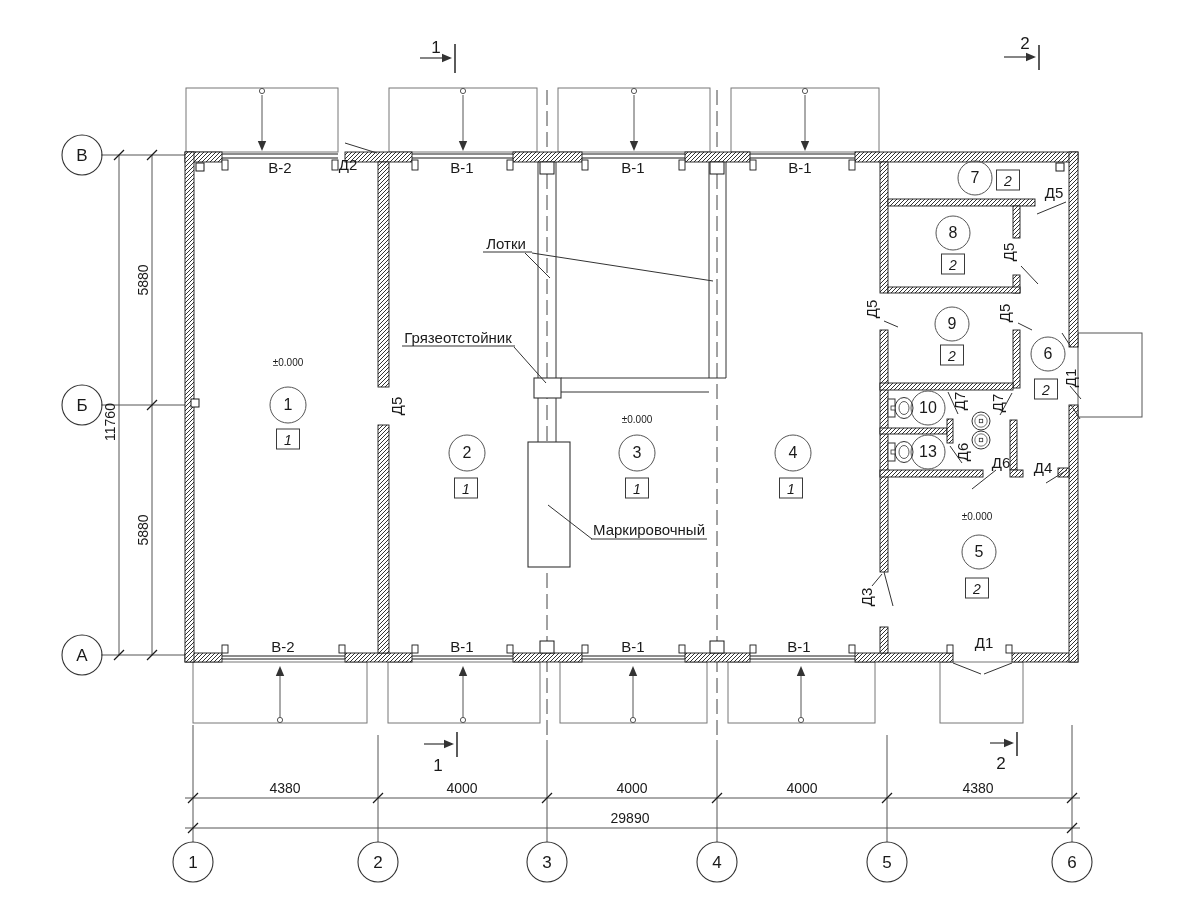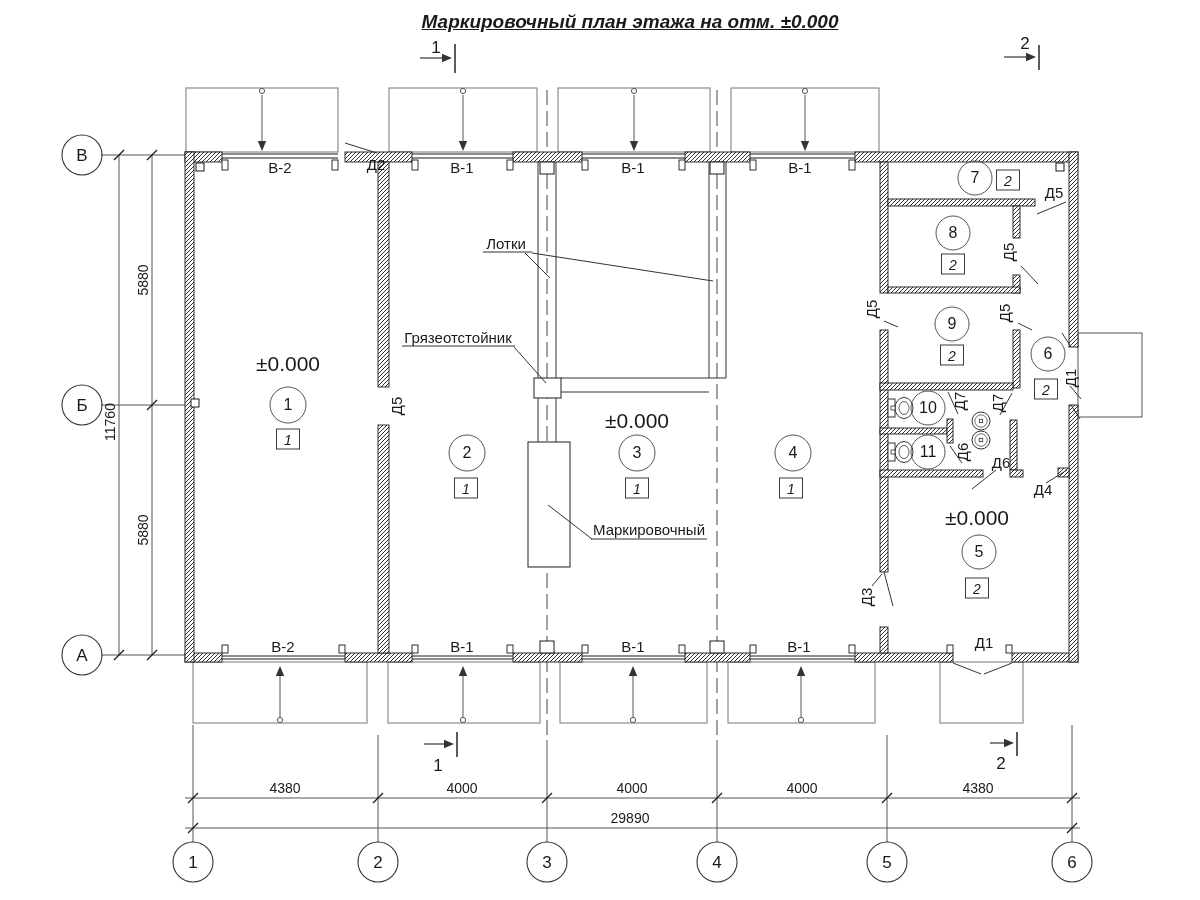--- a/index.html
+++ b/index.html
@@ -8,21 +8,21 @@
   svg.linework{position:absolute;left:0;top:0;}
   .labels{position:absolute;left:0;top:0;width:1200px;height:900px;}
   .lbl{position:absolute;white-space:nowrap;transform:translate(-50%,-50%);
        font-size:15px;line-height:1;}
   .lbl.rot{transform:translate(-50%,-50%) rotate(-90deg);}
   .lbl.dim{font-size:14px;}
   .lbl.dim.rot{transform:translate(-50%,-50%) rotate(-90deg);}
   .lbl.sec{font-size:17px;}
   .lbl.axis{font-size:17px;}
   .lbl.roomnum{font-size:16px;}
-  .lbl.elev{font-size:21px;background:#fff;padding:1px 4px;}
+  .lbl.elev{font-size:10px;background:#fff;padding:1px 4px;}
   .lbl.typebox{width:22px;height:19px;border:1.2px solid #3a3a3a;background:#fff;
        font-style:italic;font-size:14px;display:flex;align-items:center;justify-content:center;}
   .lbl.ann{font-size:15px;background:#fff;padding:0 2px;}
   .title{position:absolute;left:630px;top:11px;transform:translateX(-50%);
        font-size:19px;font-style:italic;font-weight:bold;text-decoration:underline;
        white-space:nowrap;}
 </style>
 </head>
 <body>
 
@@ -274,54 +274,53 @@
       <div class="lbl elev" style="left: 977px; top: 517px;">±0.000</div>
       <div class="lbl roomnum" style="left: 1048px; top: 354px;">6</div>
       <div class="lbl typebox" style="left: 1046px; top: 389px;">2</div>
       <div class="lbl roomnum" style="left: 975px; top: 178px;">7</div>
       <div class="lbl typebox" style="left: 1008px; top: 180px;">2</div>
       <div class="lbl roomnum" style="left: 953px; top: 233px;">8</div>
       <div class="lbl typebox" style="left: 953px; top: 264px;">2</div>
       <div class="lbl roomnum" style="left: 952px; top: 324px;">9</div>
       <div class="lbl typebox" style="left: 952px; top: 355px;">2</div>
       <div class="lbl roomnum" style="left: 928px; top: 408px;">10</div>
-      <div class="lbl roomnum" style="left: 928px; top: 452px;">11</div>
+      <div class="lbl roomnum" style="left: 928px; top: 452px;">13</div>
       <div class="lbl " style="left: 280px; top: 167px;">В-2</div>
       <div class="lbl " style="left: 462px; top: 167px;">В-1</div>
       <div class="lbl " style="left: 633px; top: 167px;">В-1</div>
       <div class="lbl " style="left: 800px; top: 167px;">В-1</div>
       <div class="lbl " style="left: 283px; top: 646px;">В-2</div>
       <div class="lbl " style="left: 462px; top: 646px;">В-1</div>
       <div class="lbl " style="left: 633px; top: 646px;">В-1</div>
       <div class="lbl " style="left: 799px; top: 646px;">В-1</div>
-      <div class="lbl " style="left: 376px; top: 164px;">Д2</div>
+      <div class="lbl " style="left: 348px; top: 164px;">Д2</div>
       <div class="lbl rot" style="left: 396px; top: 406px;">Д5</div>
       <div class="lbl " style="left: 1054px; top: 192px;">Д5</div>
       <div class="lbl rot" style="left: 1008px; top: 252px;">Д5</div>
       <div class="lbl rot" style="left: 871px; top: 309px;">Д5</div>
       <div class="lbl rot" style="left: 1004px; top: 313px;">Д5</div>
       <div class="lbl rot" style="left: 959px; top: 401px;">Д7</div>
       <div class="lbl rot" style="left: 997px; top: 403px;">Д7</div>
       <div class="lbl rot" style="left: 962px; top: 452px;">Д6</div>
       <div class="lbl " style="left: 1001px; top: 462px;">Д6</div>
-      <div class="lbl " style="left: 1043px; top: 489px;">Д4</div>
+      <div class="lbl " style="left: 1043px; top: 467px;">Д4</div>
       <div class="lbl rot" style="left: 866px; top: 597px;">Д3</div>
       <div class="lbl rot" style="left: 1070px; top: 378px;">Д1</div>
       <div class="lbl " style="left: 984px; top: 642px;">Д1</div>
       <div class="lbl dim" style="left: 285px; top: 788px;">4380</div>
       <div class="lbl dim" style="left: 462px; top: 788px;">4000</div>
       <div class="lbl dim" style="left: 632px; top: 788px;">4000</div>
       <div class="lbl dim" style="left: 802px; top: 788px;">4000</div>
       <div class="lbl dim" style="left: 978px; top: 788px;">4380</div>
       <div class="lbl dim" style="left: 630px; top: 818px;">29890</div>
       <div class="lbl dim rot" style="left: 143px; top: 280px;">5880</div>
       <div class="lbl dim rot" style="left: 143px; top: 530px;">5880</div>
       <div class="lbl dim rot" style="left: 110px; top: 422px;">11760</div>
       <div class="lbl sec" style="left: 436px; top: 47px;">1</div>
       <div class="lbl sec" style="left: 1025px; top: 43px;">2</div>
       <div class="lbl sec" style="left: 438px; top: 765px;">1</div>
       <div class="lbl sec" style="left: 1001px; top: 763px;">2</div>
       <div class="lbl ann" style="left: 506px; top: 243px;">Лотки</div>
       <div class="lbl ann" style="left: 458px; top: 337px;">Грязеотстойник</div>
       <div class="lbl ann" style="left: 649px; top: 529px;">Маркировочный</div>
     </div>
-  <div class="title">Маркировочный план этажа на отм. ±0.000</div>
 </div>
 
 </body></html>

